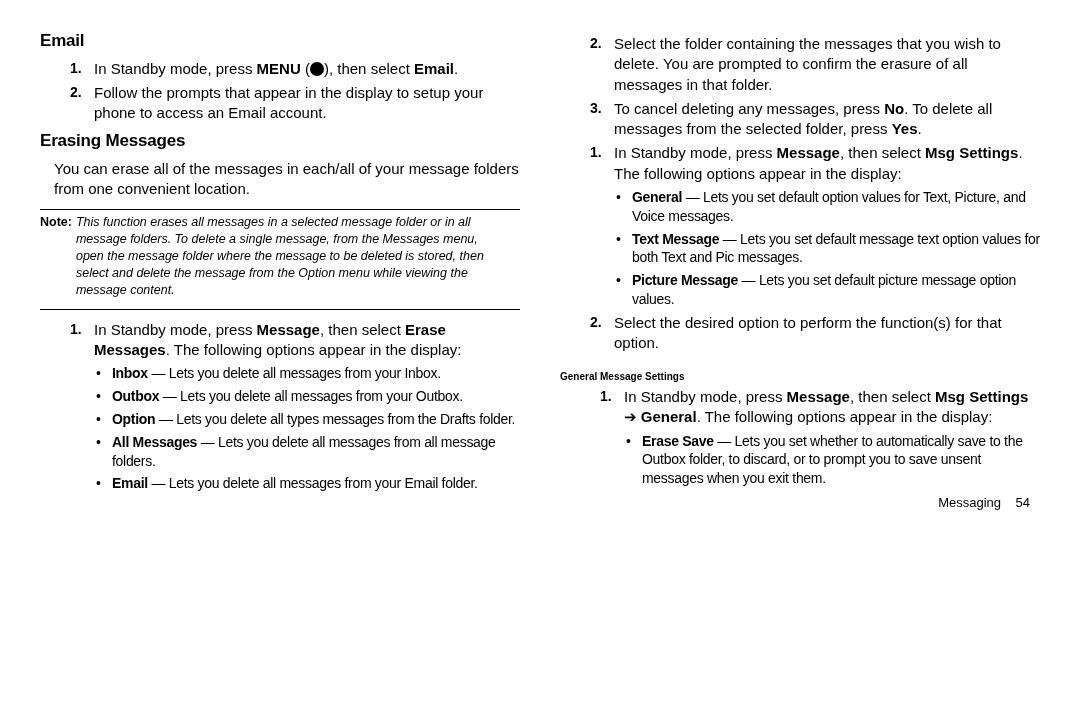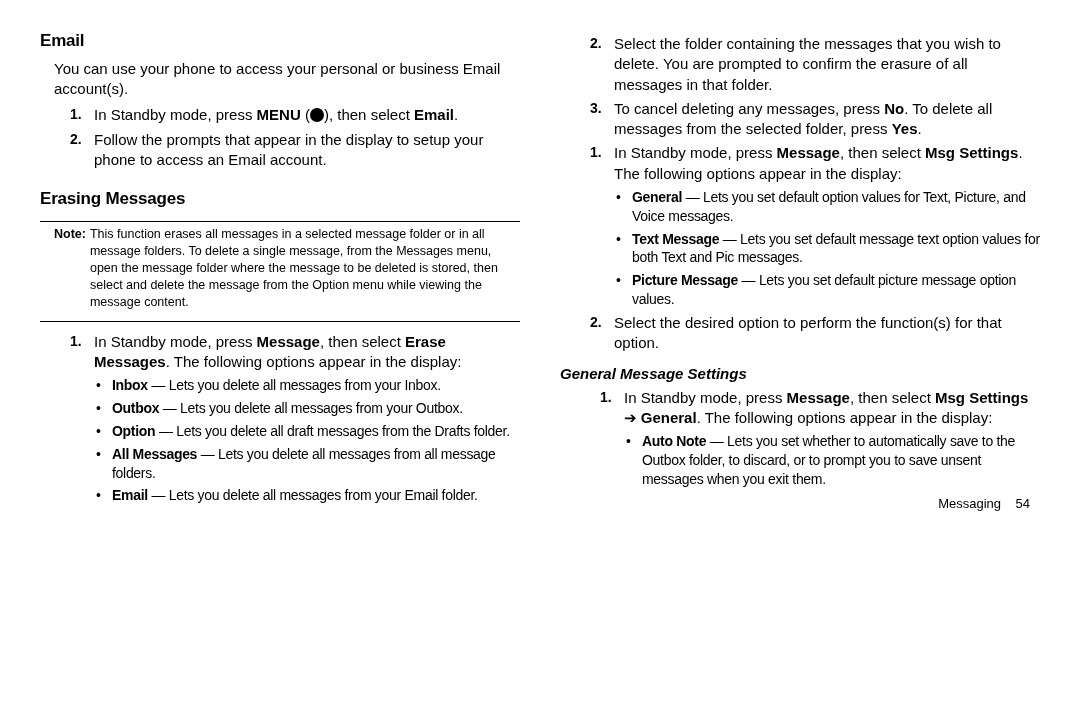--- a/index.html
+++ b/index.html
@@ -24,23 +24,22 @@
   h2 {
     font-family: Arial, Helvetica, sans-serif;
     font-weight: 900;
     font-size: 17px;
     margin: 0 0 6px 0;
     letter-spacing: -0.2px;
   }
   h3 {
     font-family: Arial, Helvetica, sans-serif;
     font-weight: 900;
-    font-style: italic;
-    font-size: 15px;
-    margin: 10px 0 4px 0;
+    font-size: 10px;
+    margin: 16px 0 4px 0;
   }
   p.intro {
     margin: 4px 0 6px 14px;
   }
   .num-item {
     display: flex;
     margin: 4px 0 4px 30px;
   }
   .num-item.wide { margin-left: 40px; }
   .num {
@@ -64,25 +63,25 @@
   }
   .bullet-body { flex:1; }
   .cond { font-stretch: condensed; letter-spacing: -0.3px; }
   .note-rule {
     border: none;
     border-top: 1px solid #000;
     margin: 10px 0 4px 0;
   }
   .note {
     font-size: 12.5px;
-    margin: 4px 14px 4px 14px;
+    margin: 4px 14px 4px 0;
     display:flex;
   }
   .note-label { font-weight:900; flex:none; margin-right:4px;}
-  .note-body { flex:1; }
+  .note-body { flex:1;font-style:italic; }
   .footer {
     text-align: right;
     font-size: 13px;
     margin-top: 6px;
     padding-right: 10px;
   }
   b { font-weight: 900; }
   .menu-icon {
     display:inline-block;
     width:14px; height:14px;
@@ -92,36 +91,36 @@
   }
 </style>
 </head>
 <body>
 
 <div class="columns">
 
   <div class="col">
 
     <h2>Email</h2>
-    <p class="intro">You can use your phone to access your personal or business Email account(s).</p>
 
     <div class="num-item">
       <div class="num">1.</div>
       <div class="num-body">
         <span>In Standby mode, press </span><b>MENU</b>
         (<span class="menu-icon"></span>)<span>, then select </span><b>Email</b><span>.</span>
       </div>
     </div>
 
     <div class="num-item">
       <div class="num">2.</div>
       <div class="num-body">Follow the prompts that appear in the display to setup your phone to access an Email account.</div>
     </div>
 
-    <h2 style="margin-top:18px">Erasing Messages</h2>
+    <h2 style="margin-top:6px">Erasing Messages</h2>
+    <p class="intro">You can erase all of the messages in each/all of your message folders from one convenient location.</p>
 
     <hr class="note-rule">
     <div class="note">
       <span class="note-label">Note:</span>
       <span class="note-body">This function erases all messages in a selected message folder or in all message folders. To delete a single message, from the Messages menu, open the message folder where the message to be deleted is stored, then select and delete the message from the Option menu while viewing the message content.</span>
     </div>
     <hr class="note-rule">
 
     <div class="num-item" style="margin-top:10px">
       <div class="num">1.</div>
@@ -133,21 +132,21 @@
     <div class="bullet-item cond">
       <div class="bullet-dot">•</div>
       <div class="bullet-body"><b>Inbox</b><span> — Lets you delete all messages from your Inbox.</span></div>
     </div>
     <div class="bullet-item cond">
       <div class="bullet-dot">•</div>
       <div class="bullet-body"><b>Outbox</b><span> — Lets you delete all messages from your Outbox.</span></div>
     </div>
     <div class="bullet-item cond">
       <div class="bullet-dot">•</div>
-      <div class="bullet-body"><b>Option</b><span> — Lets you delete all draft messages from the Drafts folder.</span></div>
+      <div class="bullet-body"><b>Option</b><span> — Lets you delete all types messages from the Drafts folder.</span></div>
     </div>
     <div class="bullet-item cond">
       <div class="bullet-dot">•</div>
       <div class="bullet-body"><b>All Messages</b><span> — Lets you delete all messages from all message folders.</span></div>
     </div>
     <div class="bullet-item cond">
       <div class="bullet-dot">•</div>
       <div class="bullet-body"><b>Email</b><span> — Lets you delete all messages from your Email folder.</span></div>
     </div>
 
@@ -197,21 +196,21 @@
 
     <div class="num-item wide">
       <div class="num">1.</div>
       <div class="num-body">
         <span>In Standby mode, press </span><b>Message</b><span>, then select </span><b>Msg Settings</b><span> ➔ </span><b>General</b><span>. The following options appear in the display:</span>
       </div>
     </div>
 
     <div class="bullet-item cond" style="margin-left:66px">
       <div class="bullet-dot">•</div>
-      <div class="bullet-body"><b>Auto Note</b><span> — Lets you set whether to automatically save to the Outbox folder, to discard, or to prompt you to save unsent messages when you exit them.</span></div>
+      <div class="bullet-body"><b>Erase Save</b><span> — Lets you set whether to automatically save to the Outbox folder, to discard, or to prompt you to save unsent messages when you exit them.</span></div>
     </div>
 
     <div class="footer">
       <span>Messaging</span>&nbsp;&nbsp;&nbsp;&nbsp;<span>54</span>
     </div>
 
   </div>
 </div>
 
 </body></html>

